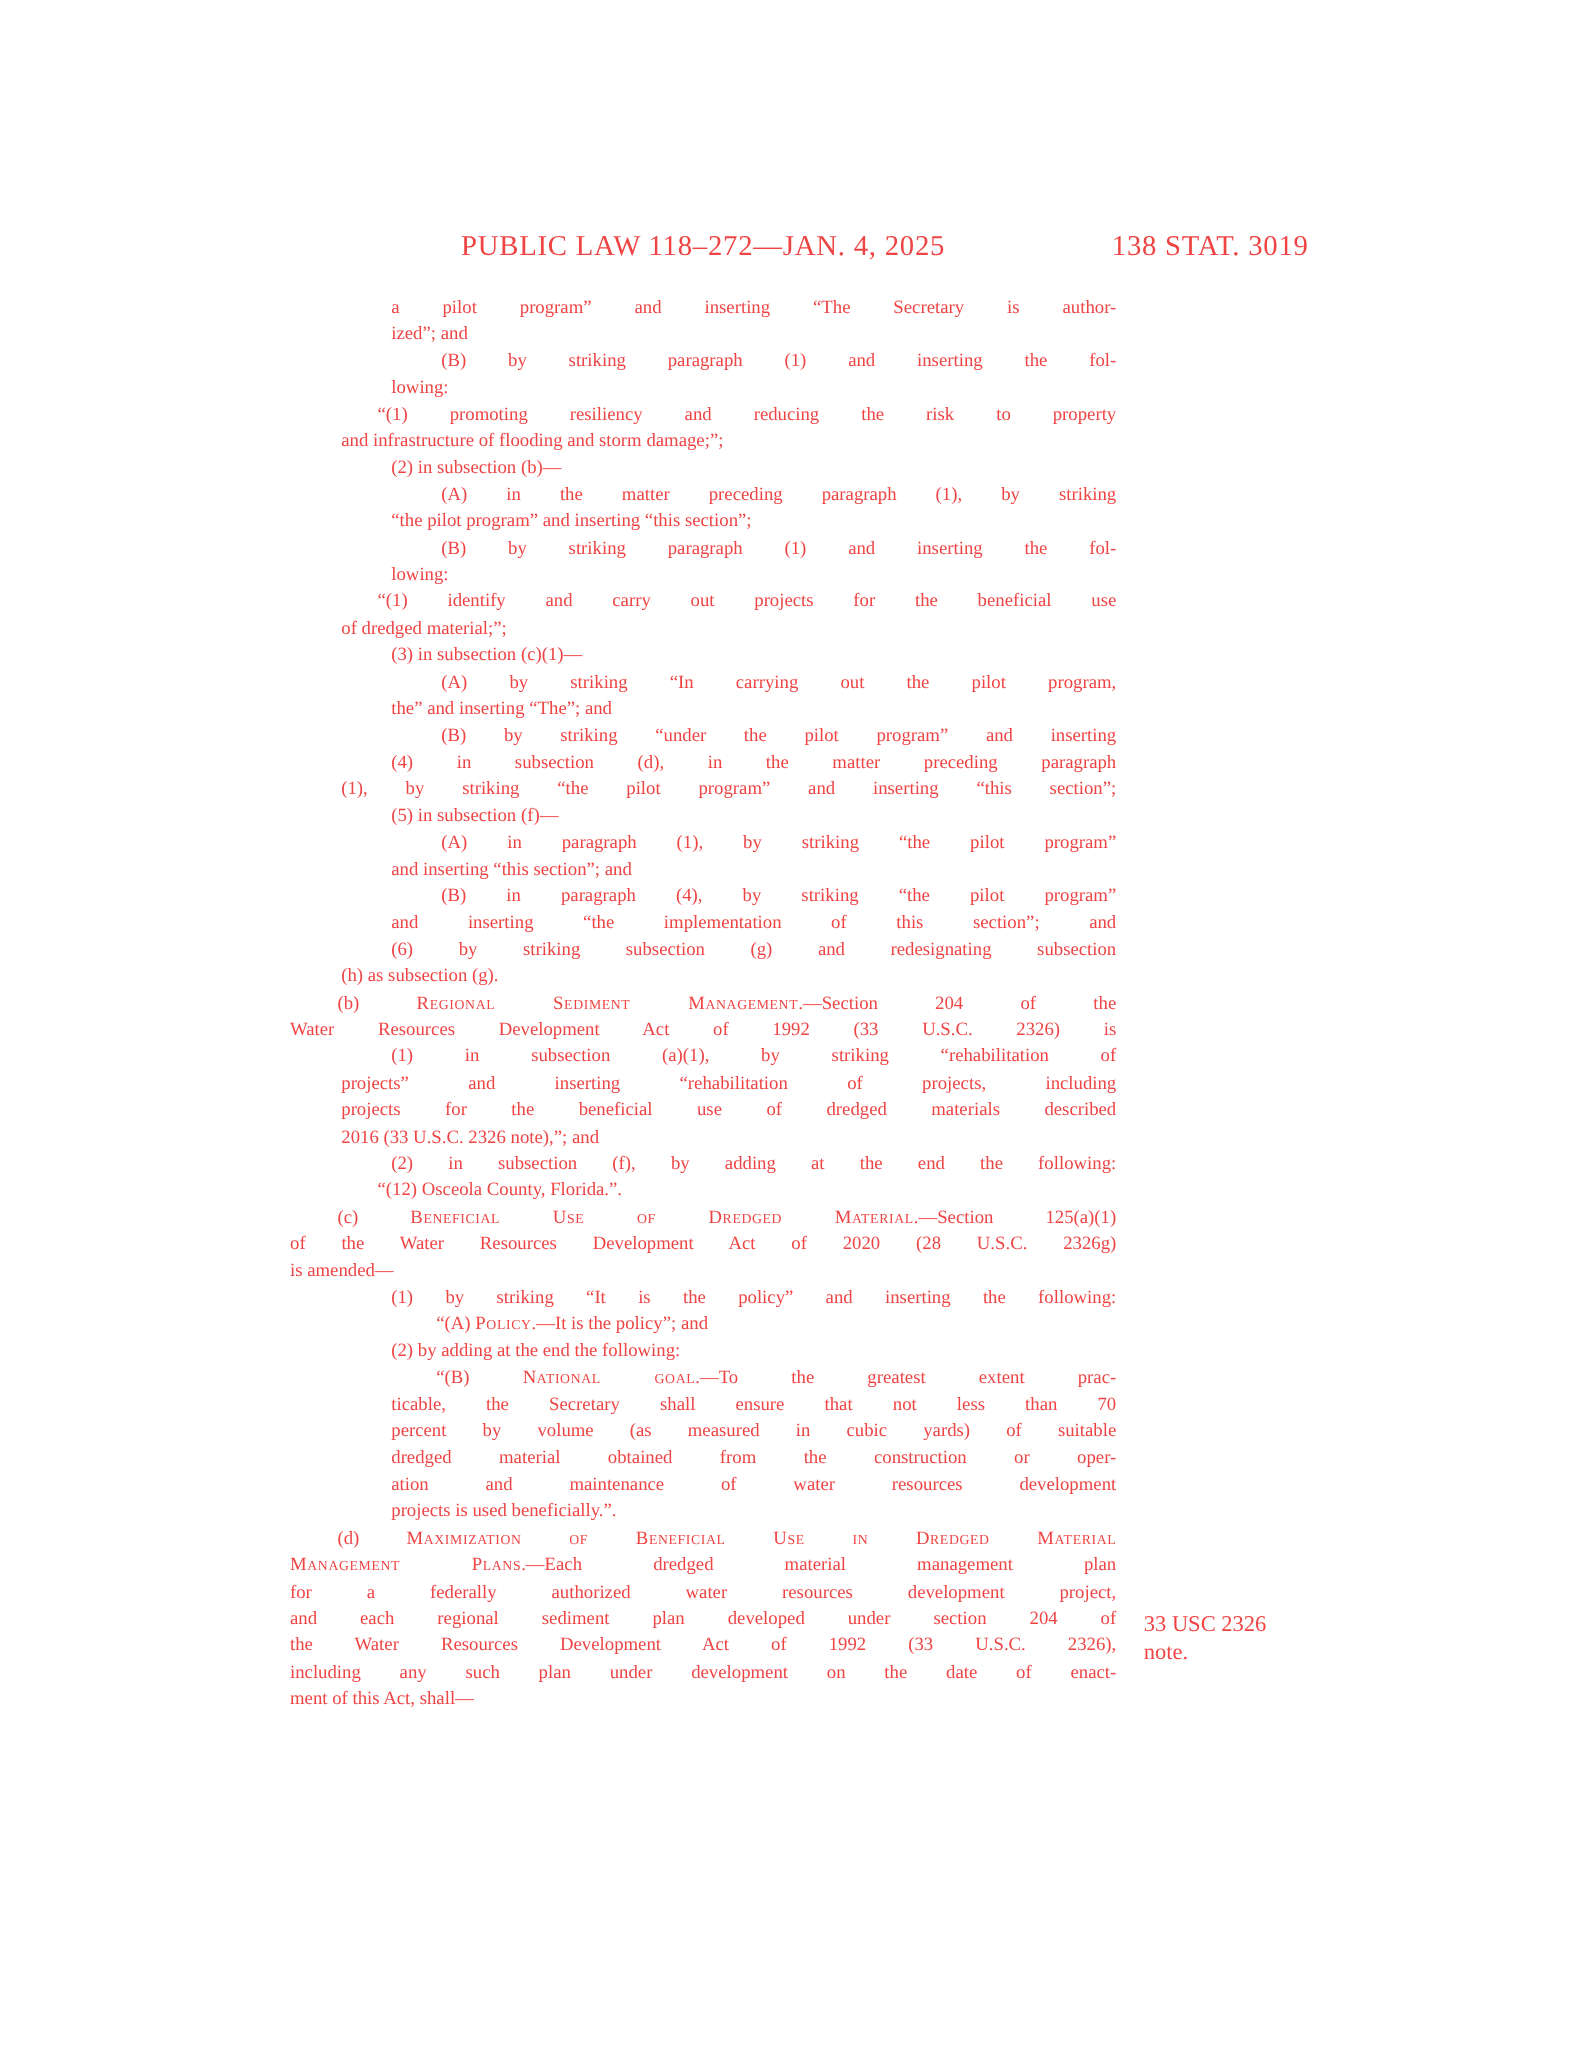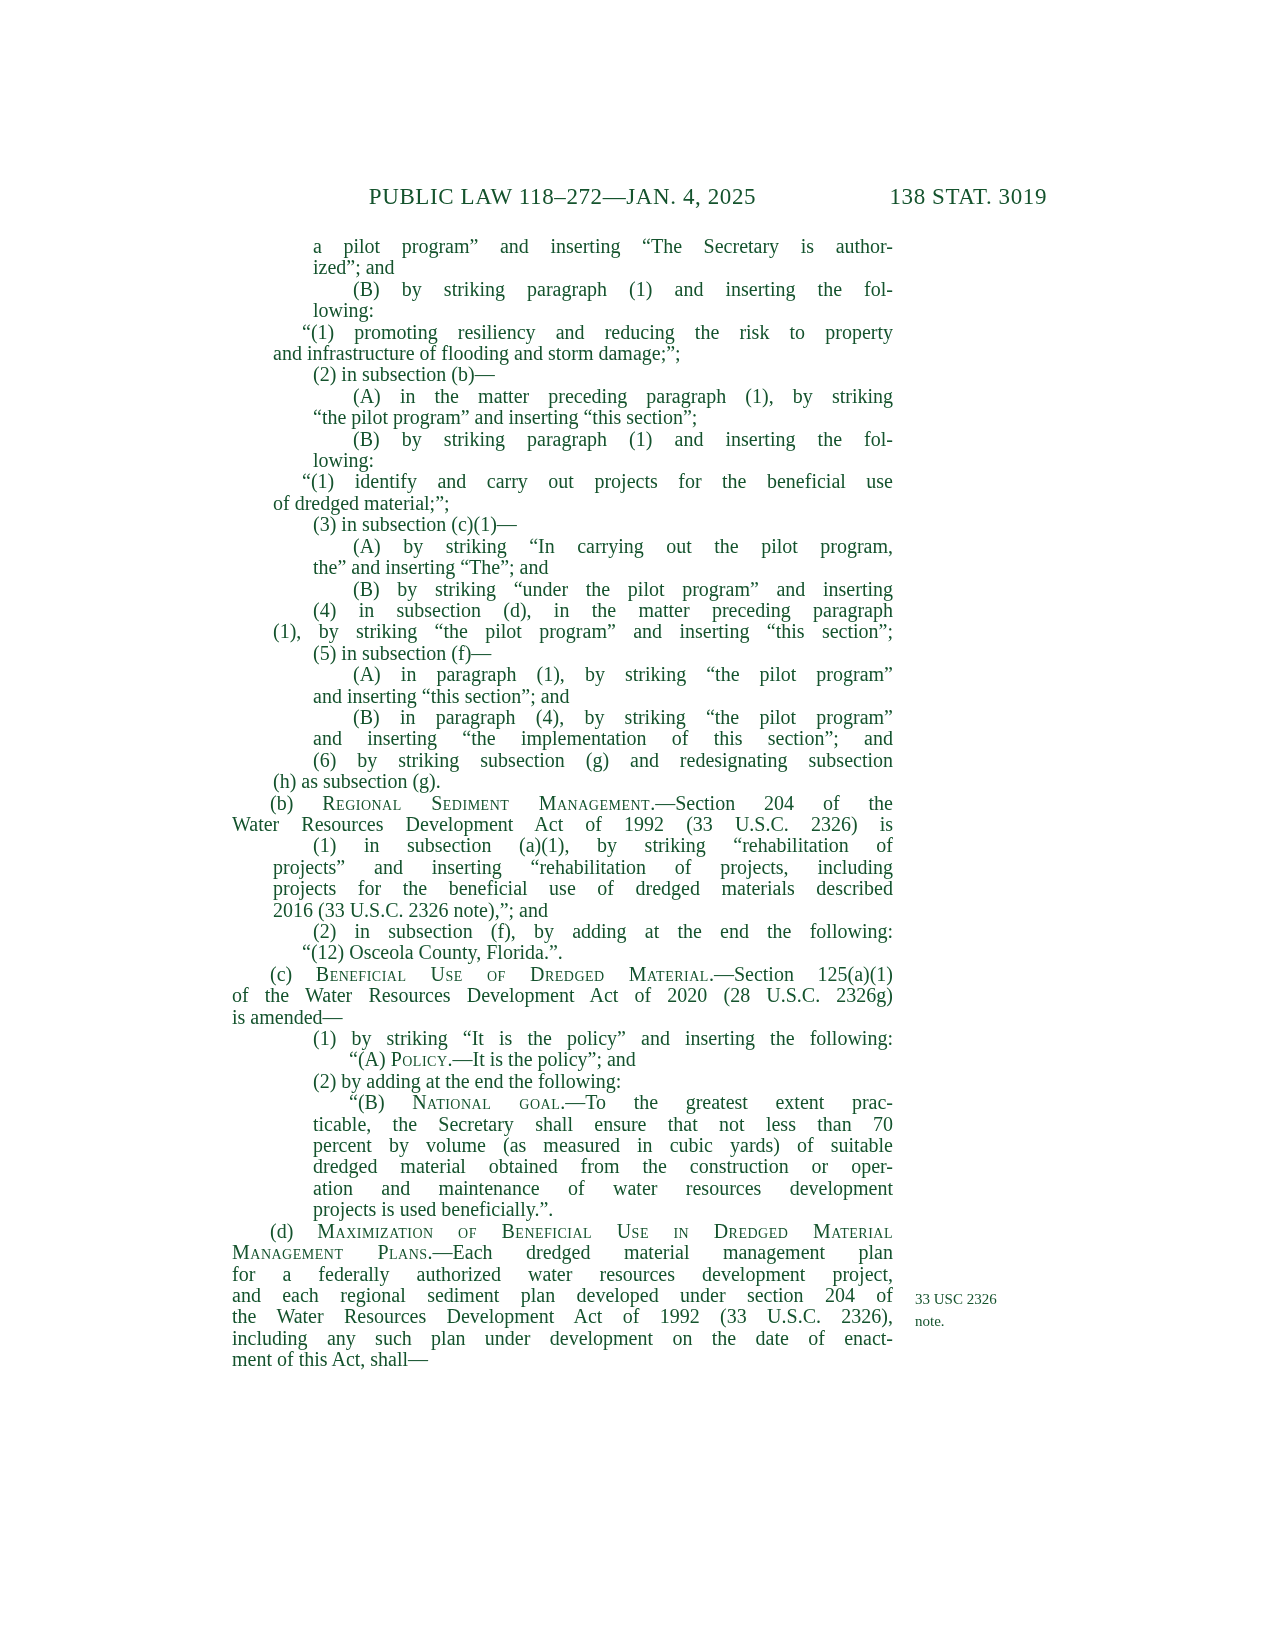--- a/index.html
+++ b/index.html
@@ -2,21 +2,21 @@
 <html><head>
 <meta charset="utf-8">
 <style>
   html, body { margin: 0; padding: 0; background: #e8e8e8; }
   .page {
     position: relative;
     width: 1275px;
     height: 1650px;
     background: #ffffff;
     font-family: "Liberation Serif", serif;
-    color: #14532d;
+    color: #ef4444;
     margin: 0 auto;
     overflow: hidden;
   }
   .hdr-law {
     position: absolute;
     left: 232px; top: 184px; width: 661px;
     text-align: center;
     font-size: 23px; line-height: 26px;
     letter-spacing: 0.6px;
     white-space: nowrap;
@@ -25,42 +25,42 @@
     position: absolute;
     left: 800px; top: 184px; width: 247px;
     text-align: right;
     font-size: 23px; line-height: 26px;
     letter-spacing: 0.6px;
     white-space: nowrap;
   }
   .body-col {
     position: absolute;
     left: 232px; top: 236px; width: 661px;
-    font-size: 20px;
+    font-size: 15px;
     line-height: 21.4px;
   }
   .line {
     text-align: justify;
     text-align-last: left;
   }
   .line.just { text-align-last: justify; }
   
   .l0  { padding-left: 0; }
   .l0f { padding-left: 38px; }
   .l1  { padding-left: 41px; }
   .l1f { padding-left: 81px; }
   .l2  { padding-left: 81px; }
   .l2f { padding-left: 121px; }
   .q1f { padding-left: 70px; }
   .q2f { padding-left: 117px; }
   .sc  { font-variant: small-caps; letter-spacing: 0.5px; }
   .margin-note {
     position: absolute;
     left: 915px; top: 1288px; width: 120px;
-    font-size: 15px;
+    font-size: 18px;
     line-height: 22px;
     text-align: left;
   }
 </style>
 </head>
 <body>
 
 <div class="page">
   <div class="hdr-law">PUBLIC LAW 118–272—JAN. 4, 2025</div>
   <div class="hdr-stat">138 STAT. 3019</div>

